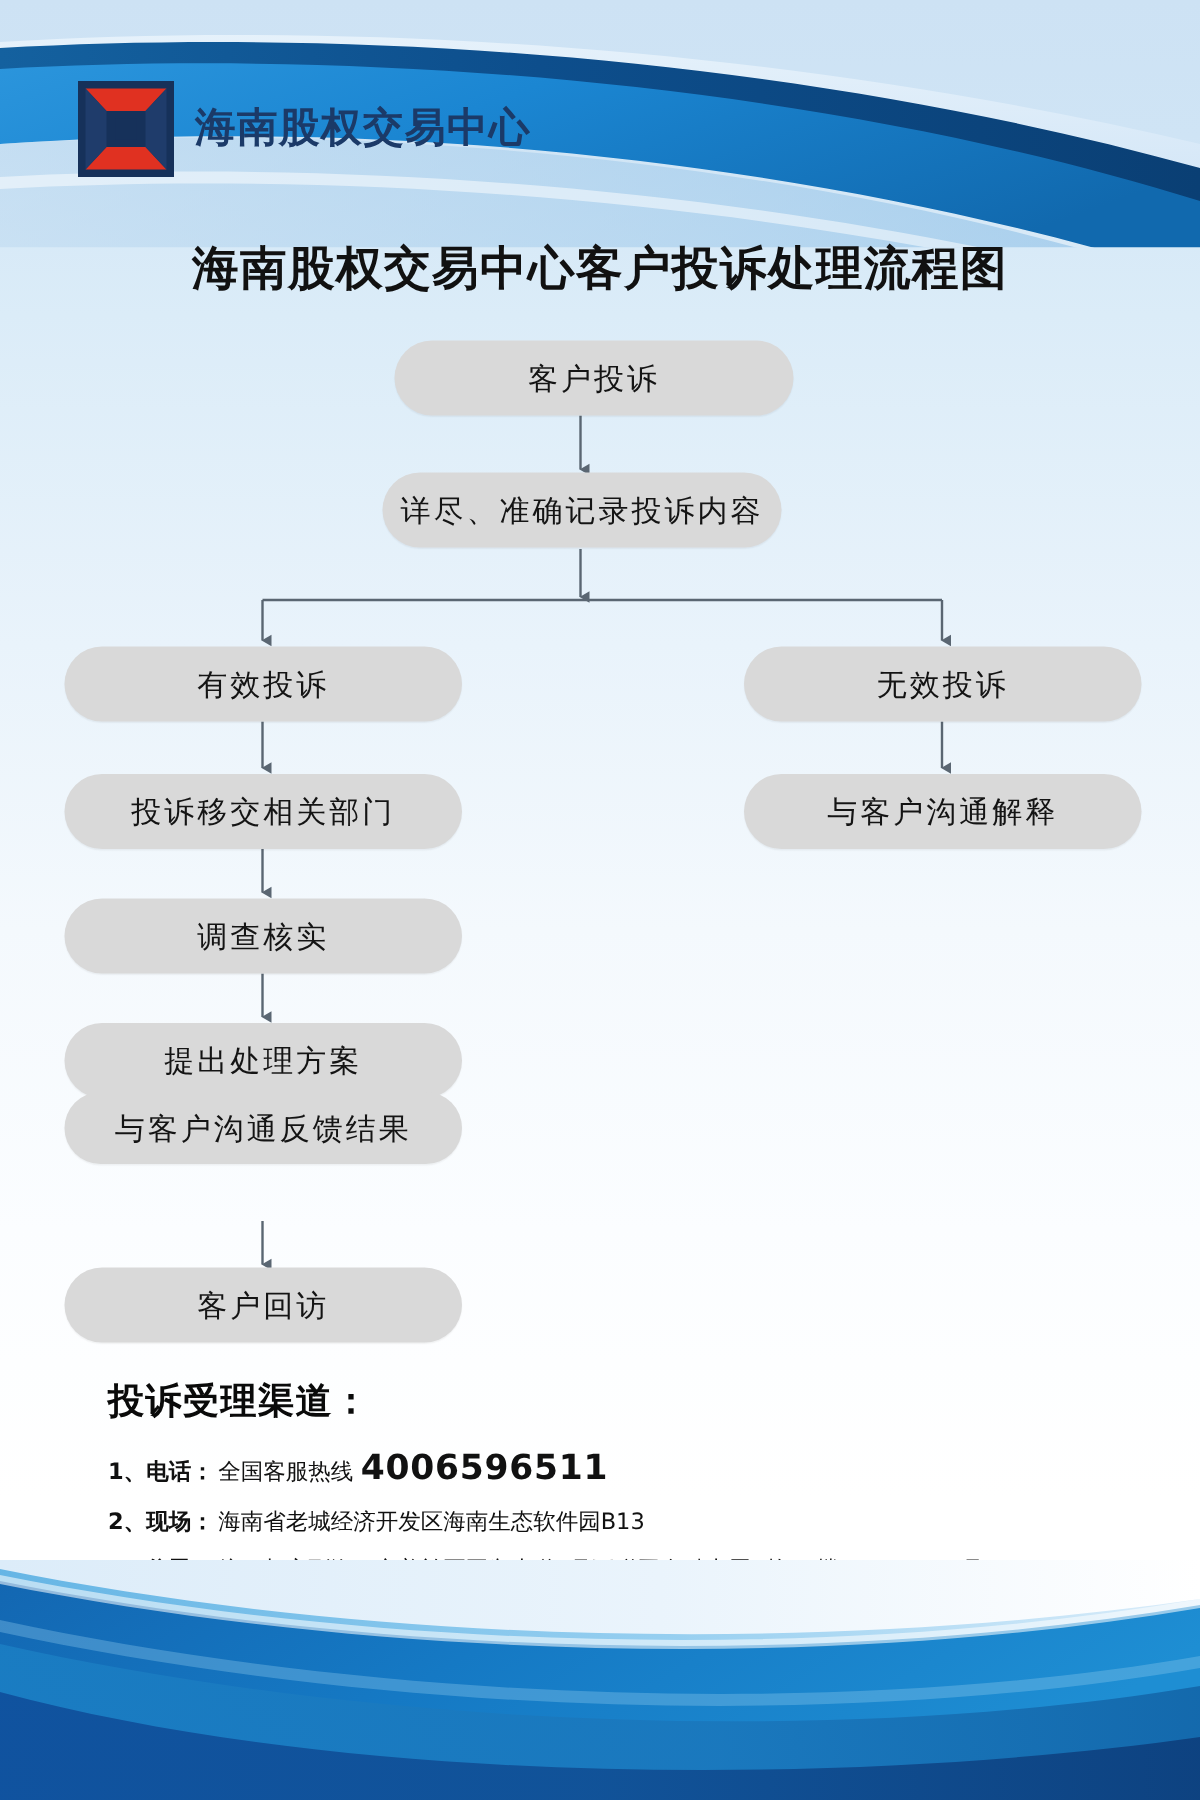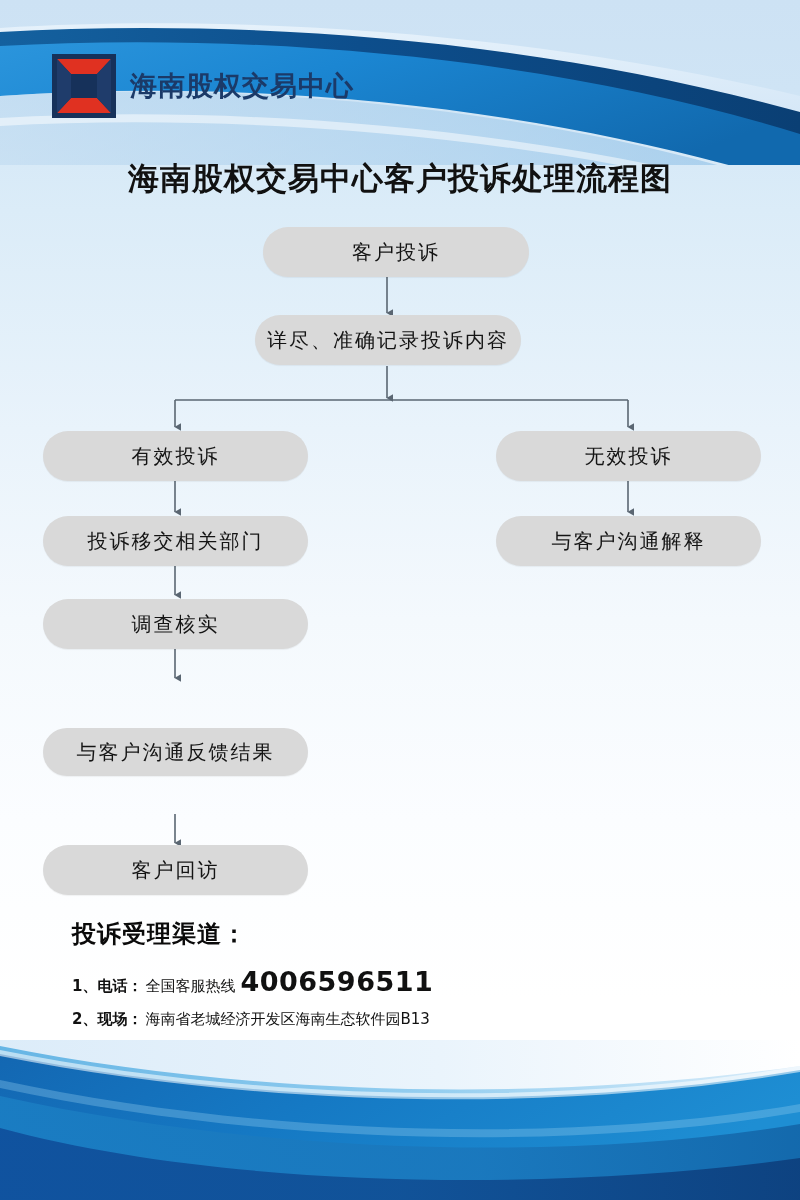--- a/index.html
+++ b/index.html
@@ -116,21 +116,21 @@
     align-items: baseline;
     margin-bottom: 13px;
     font-family: "DejaVu Sans", "Liberation Sans", sans-serif;
     font-size: 15px;
     color: #111111;
   }
   .ch-idx { font-weight: bold; white-space: nowrap; }
   .ch-label { font-weight: bold; white-space: nowrap; }
   .ch-val { margin-left: 3px; }
   .ch-phone {
-    font-size: 27px;
+    font-size: 23px;
     font-weight: bold;
     letter-spacing: 0.5px;
     margin-left: 5px;
     font-family: "DejaVu Sans", "Liberation Sans", sans-serif;
   }
 
   
   .footer-band {
     position: absolute;
     left: 0; bottom: 0;
@@ -241,20 +241,21 @@
     <div class="node" style="left:43px; top:431px; width:265px; height:50px;">有效投诉</div>
 
     <div class="node" style="left:496px; top:431px; width:265px; height:50px;">无效投诉</div>
 
     <div class="node" style="left:43px; top:516px; width:265px; height:50px;">投诉移交相关部门</div>
 
     <div class="node" style="left:496px; top:516px; width:265px; height:50px;">与客户沟通解释</div>
 
     <div class="node" style="left:43px; top:599px; width:265px; height:50px;text-align:center;">调查核实</div>
 
+    <div class="node" style="left:43px; top:682px; width:265px; height:50px;">提出处理方案</div>
 
     <div class="node" style="left:43px; top:728px; width:265px; height:48px;">与客户沟通反馈结果</div>
 
     <div class="node" style="left:43px; top:845px; width:265px; height:50px;">客户回访</div>
   </div>
 
   <div class="channels">
     <div class="ch-title">投诉受理渠道：</div>
 
     <div class="ch-row">

